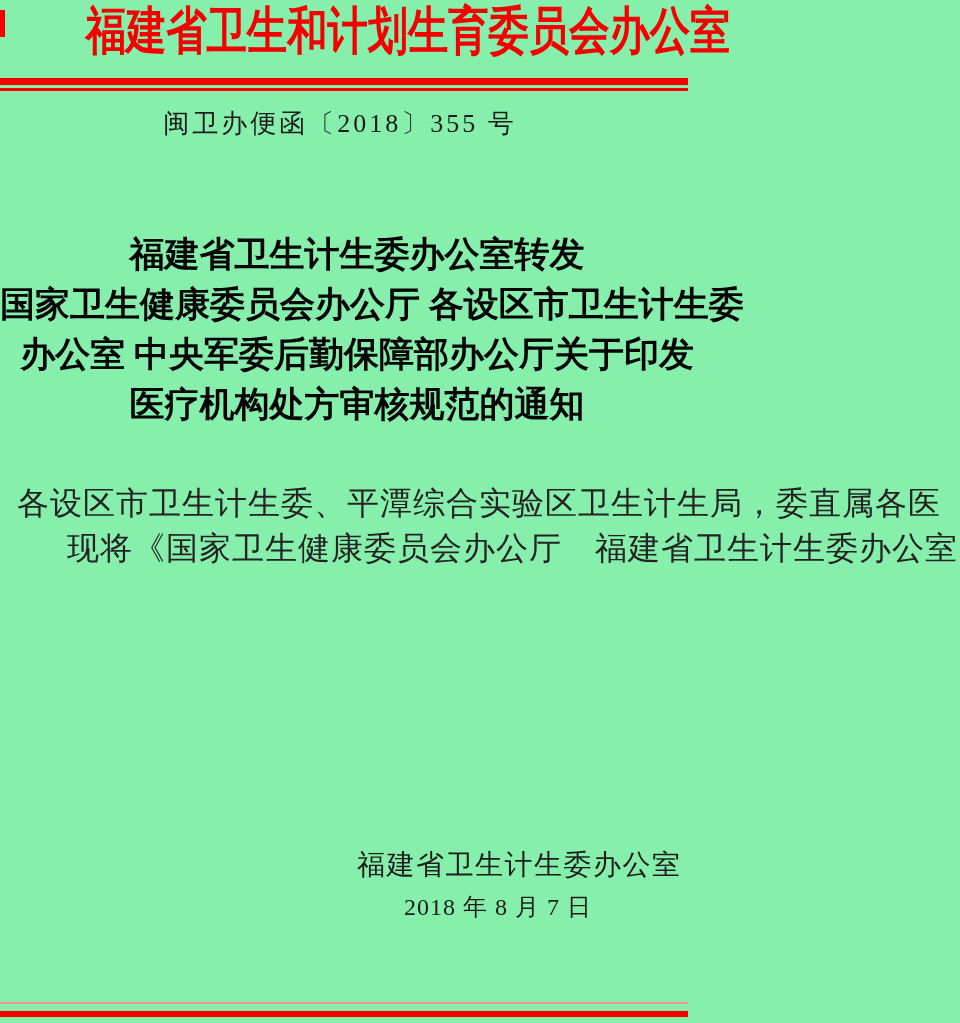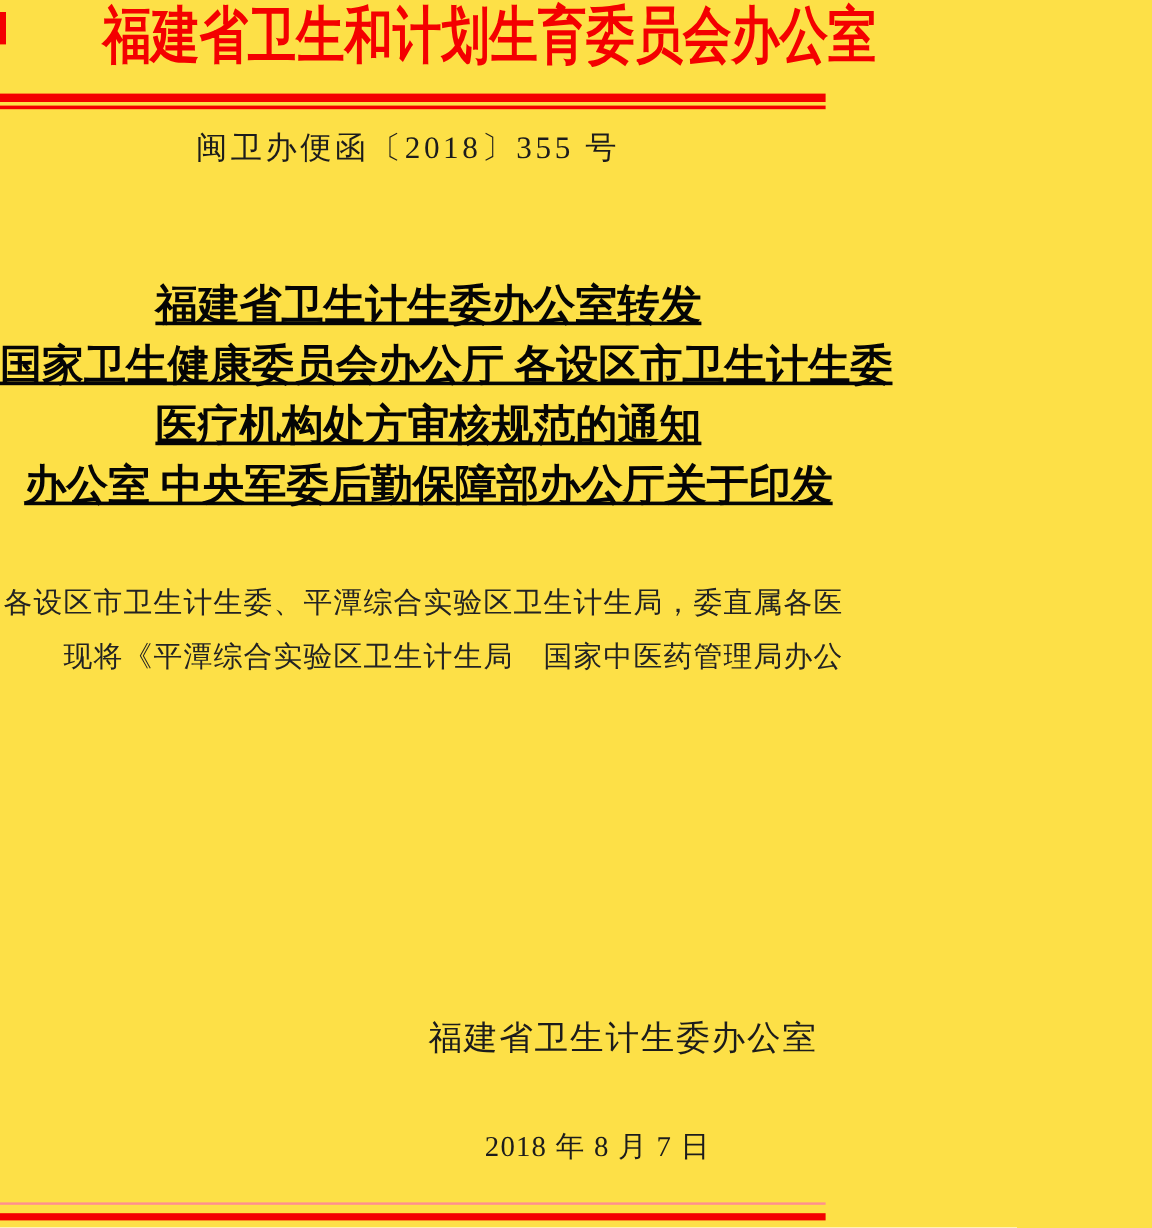--- a/index.html
+++ b/index.html
@@ -1,20 +1,20 @@
 <!DOCTYPE html>
 <html><head>
 <meta charset="utf-8">
 <style>
   html, body { margin: 0; padding: 0; background: #ffffff; }
   .page {
     position: relative;
     width: 960px;
     height: 1023px;
-    background: #fde047;
+    background: #86efac;
     overflow: hidden;
     font-family: "Liberation Serif", "DejaVu Serif", serif;
   }
 
   
   .edge-mark {
     position: absolute;
     left: 0; top: 10px;
     width: 5px; height: 27px;
     background: #f40000;
@@ -58,29 +58,28 @@
 
   .doc-title {
     position: absolute;
     top: 230px; left: 0;
     width: 714px;
     text-align: center;
     font-weight: bold;
     font-size: 35px;
     line-height: 50px;
     color: #050505;
-    text-decoration: underline;
   }
   .doc-title div { white-space: nowrap; }
 
   .body-block {
     position: absolute;
-    top: 481px; left: 3px;
+    top: 481px; left: 17px;
     width: 710px;
-    font-size: 24px;
+    font-size: 32px;
     line-height: 45px;
     letter-spacing: 1px;
     color: #232323;
   }
   .body-line { white-space: nowrap; }
   .body-line.indent { padding-left: 50px; }
 
   .sig-org {
     position: absolute;
     left: 357px; top: 846px;
@@ -89,21 +88,20 @@
     color: #1c1c1c;
     white-space: nowrap;
   }
   .sig-date {
     position: absolute;
     left: 404px; top: 891px;
     font-size: 24px;
     letter-spacing: 1px;
     color: #1c1c1c;
     white-space: nowrap;
-    margin-top: 48px;
   }
   .footer-note {
     position: absolute;
     left: 40px; top: 940px;
     font-size: 24px;
     letter-spacing: 1px;
     color: #232323;
     white-space: nowrap;
   }
 </style>
@@ -119,27 +117,27 @@
   </div>
 
   <div class="rule rule-thick-top"></div>
   <div class="rule rule-thin-top"></div>
 
   <div class="doc-number">闽卫办便函〔2018〕355 号</div>
 
   <div class="doc-title">
     <div>福建省卫生计生委办公室转发</div>
     <div>国家卫生健康委员会办公厅 各设区市卫生计生委</div>
+    <div>办公室 中央军委后勤保障部办公厅关于印发</div>
     <div>医疗机构处方审核规范的通知</div>
-    <div>办公室 中央军委后勤保障部办公厅关于印发</div>
   </div>
 
   <div class="body-block">
     <div class="body-line">各设区市卫生计生委、平潭综合实验区卫生计生局，委直属各医</div>
-    <div class="body-line indent">现将《平潭综合实验区卫生计生局　国家中医药管理局办公</div>
+    <div class="body-line indent">现将《国家卫生健康委员会办公厅　福建省卫生计生委办公室</div>
   </div>
 
   <div class="sig-org">福建省卫生计生委办公室</div>
 
   <div class="sig-date">2018 年 8 月 7 日</div>
 
 
   <div class="rule rule-thin-bottom"></div>
   <div class="rule rule-thick-bottom"></div>
 

